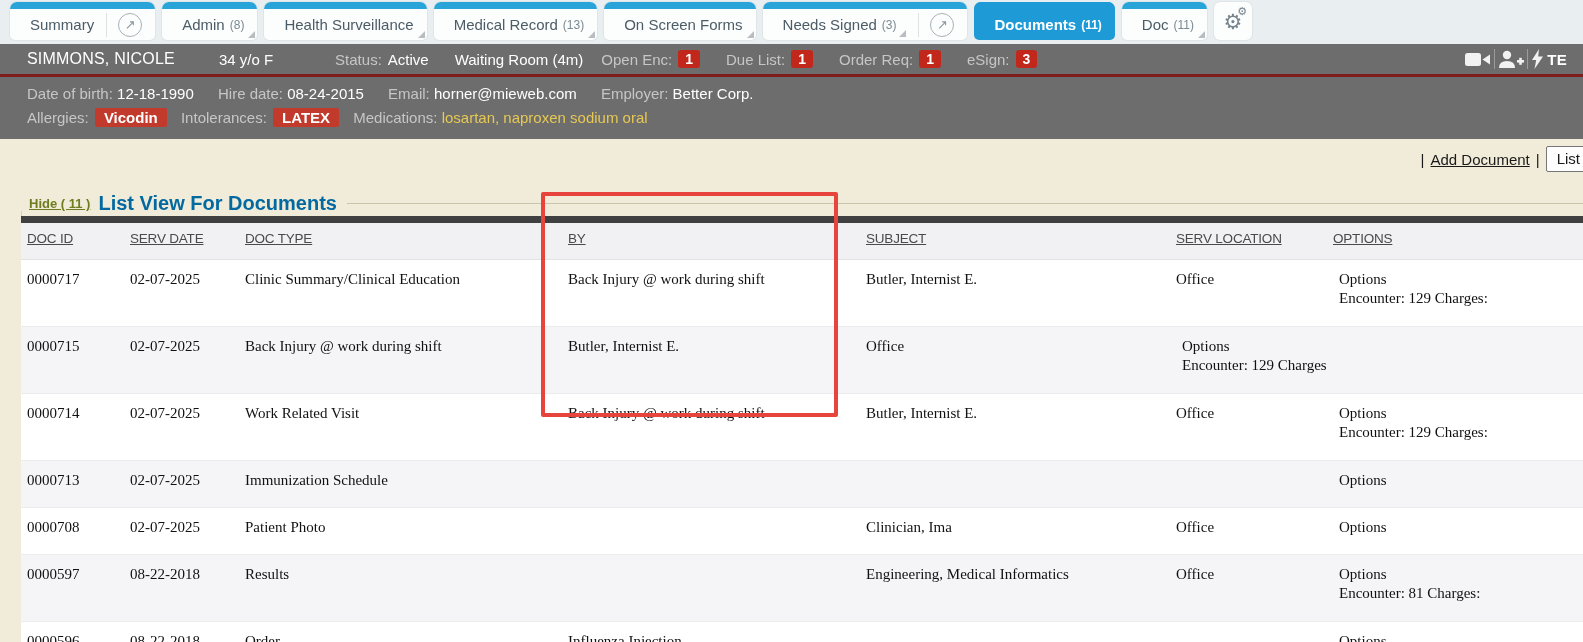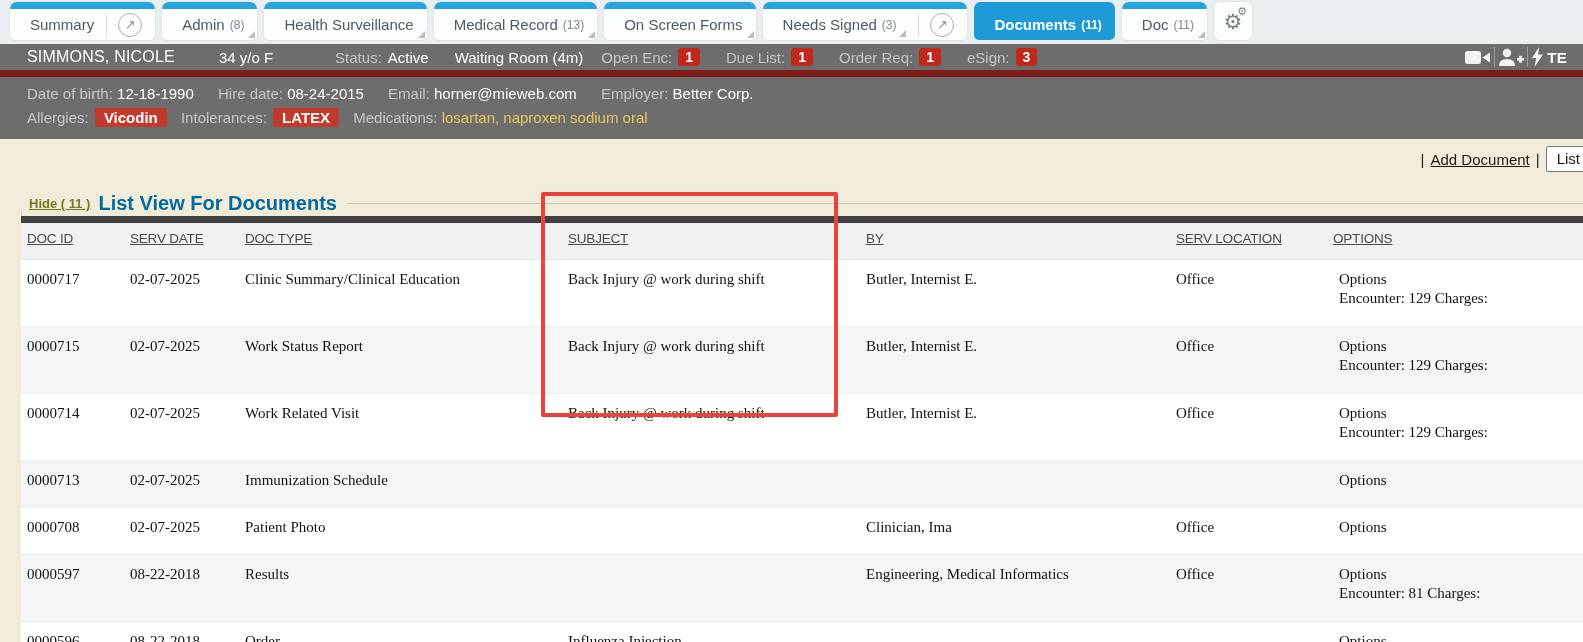--- a/index.html
+++ b/index.html
@@ -24,21 +24,21 @@
   .popout { width:24px; height:24px; border:1px solid #a7b2b8; border-radius:50%;
             color:#8b989f; font-size:13px; display:flex; align-items:center; justify-content:center; }
   .gearbtn { position:relative; height:38px; width:38px; background:#fcfdfd; border-radius:6px;
              box-shadow:0 0 0 1px #e0e5e7; display:flex; align-items:center; justify-content:center;
              color:#75848d; cursor:pointer; }
   .gear-main { font-size:21px; line-height:1; }
   .gear-small { position:absolute; top:4px; right:5px; font-size:11px; line-height:1; }
 
   
   .pt-bar { background:#6d6d6d; height:33px; display:flex; align-items:center;
-            padding:0 16px 0 27px; color:#fff; font-size:15px; border-bottom:7px solid #7f1d1d; }
+            padding:0 16px 0 27px; color:#fff; font-size:15px; border-bottom:3px solid #7f1d1d; }
   .pt-name { font-size:16px; letter-spacing:.2px; }
   .pt-age { margin-left:44px; margin-right:62px; }
   .lbl { color:#c6c6c6; }
   .pt-bar .grp { margin-right:26px; display:flex; align-items:center; gap:6px; }
   .badge { background:#c1271b; color:#fff; font-weight:bold; font-size:14px;
            border-radius:3px; padding:1px 7px; cursor:pointer; }
   .pt-icons { margin-left:auto; display:flex; align-items:center; gap:3px; }
   .pt-icons svg { display:block; cursor:pointer; }
   .vdiv { width:1px; height:20px; background:#9b9b9b; }
   .pt-right-text { font-size:15px; font-weight:bold; letter-spacing:.3px; }
@@ -208,42 +208,41 @@
   <span class="lv-title">List View For Documents</span>
   <span class="legend-rule"></span>
 </div>
 <div class="fieldset-left"></div>
 
 <div class="doc-table">
   <div class="trow thead">
     <span class="th">DOC ID</span>
     <span class="th">SERV DATE</span>
     <span class="th">DOC TYPE</span>
+    <span class="th">BY</span>
     <span class="th">SUBJECT</span>
-    <span class="th">BY</span>
     <span class="th">SERV LOCATION</span>
     <span class="th">OPTIONS</span>
   </div>
   <div class="tbody">
 
     <div class="trow tall">
       <span class="td">0000717</span>
       <span class="td">02-07-2025</span>
       <span class="td">Clinic Summary/Clinical Education</span>
       <span class="td">Back Injury @ work during shift</span>
       <span class="td">Butler, Internist E.</span>
       <span class="td">Office</span>
       <span class="td options"><span class="opt-link">Options</span>
         <div class="enc-line">Encounter: 129 Charges:</div></span>
     </div>
 
     <div class="trow tall">
       <span class="td">0000715</span>
       <span class="td">02-07-2025</span>
-      <span class="td">Work Status Report</span>
       <span class="td">Back Injury @ work during shift</span>
       <span class="td">Butler, Internist E.</span>
       <span class="td">Office</span>
       <span class="td options"><span class="opt-link">Options</span>
         <div class="enc-line">Encounter: 129 Charges:</div></span>
     </div>
 
     <div class="trow tall">
       <span class="td">0000714</span>
       <span class="td">02-07-2025</span>

